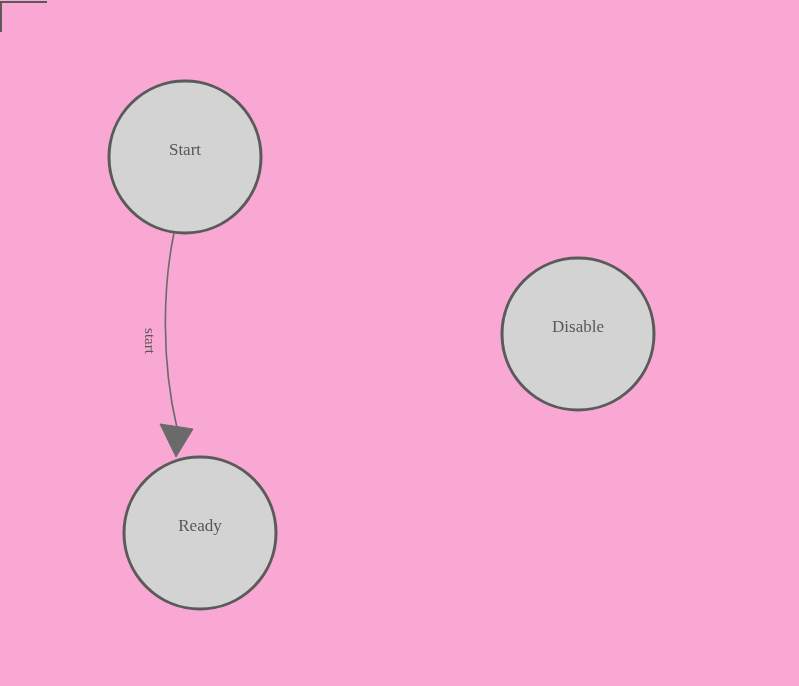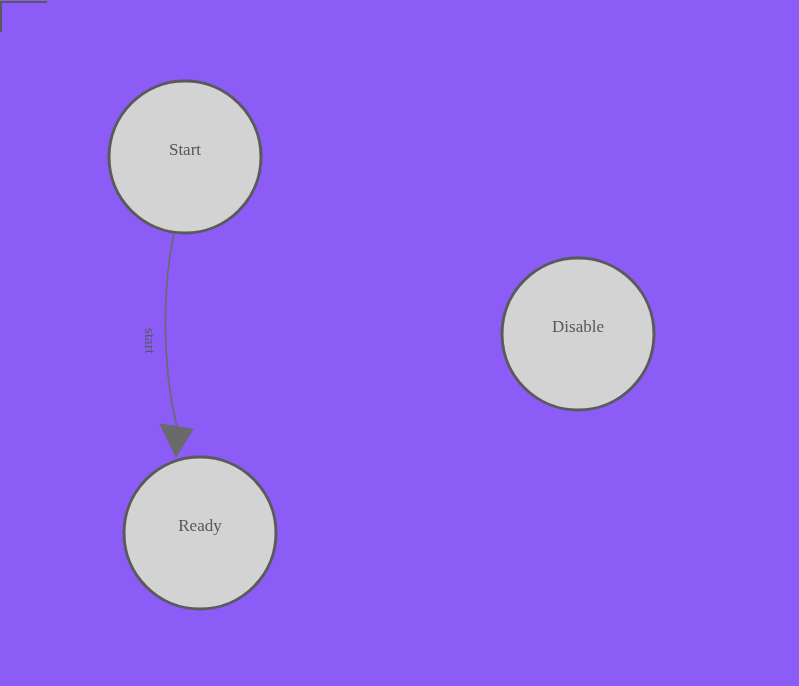--- a/index.html
+++ b/index.html
@@ -8,21 +8,21 @@
     padding: 0;
     background: #ffffff;
   }
   body {
     font-family: "Liberation Serif", "DejaVu Serif", serif;
   }
   #canvas {
     position: relative;
     width: 799px;
     height: 686px;
-    background: #8b5cf6;
+    background: #f9a8d4;
     overflow: hidden;
   }
   #diagram-svg {
     position: absolute;
     left: 0;
     top: 0;
     width: 799px;
     height: 686px;
     display: block;
   }

